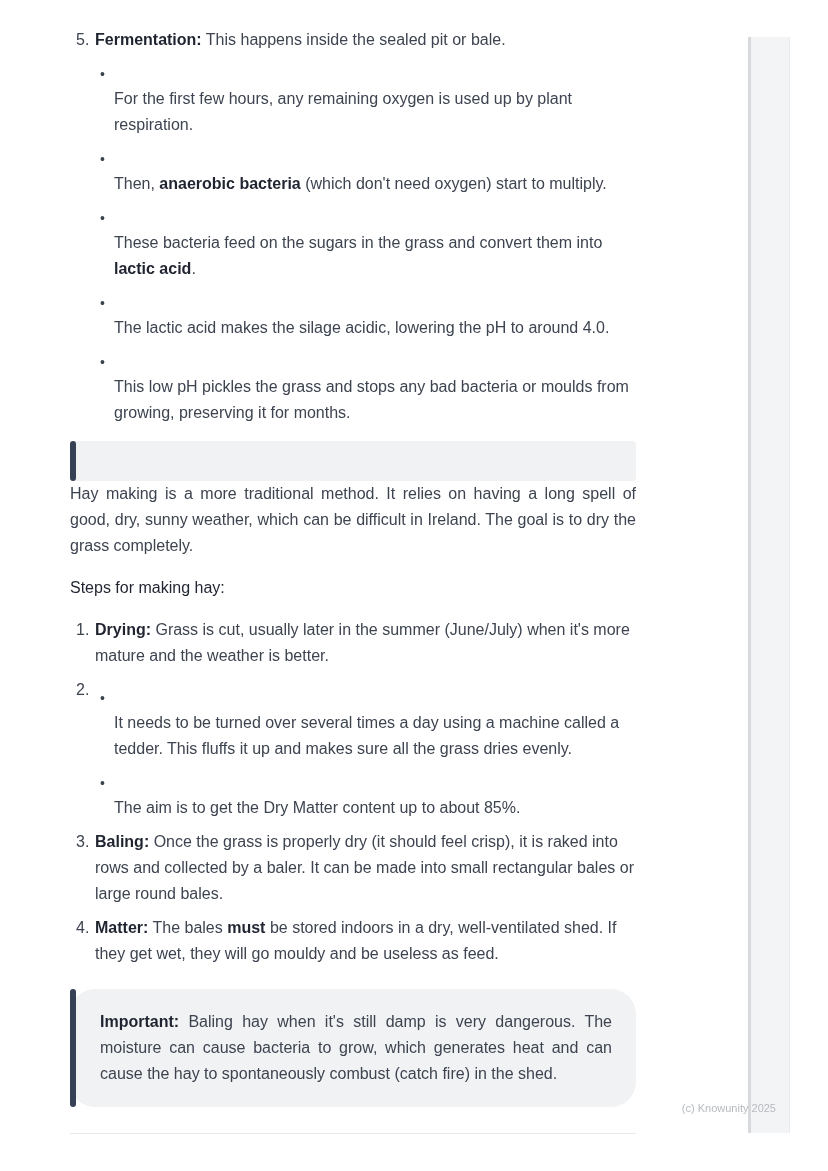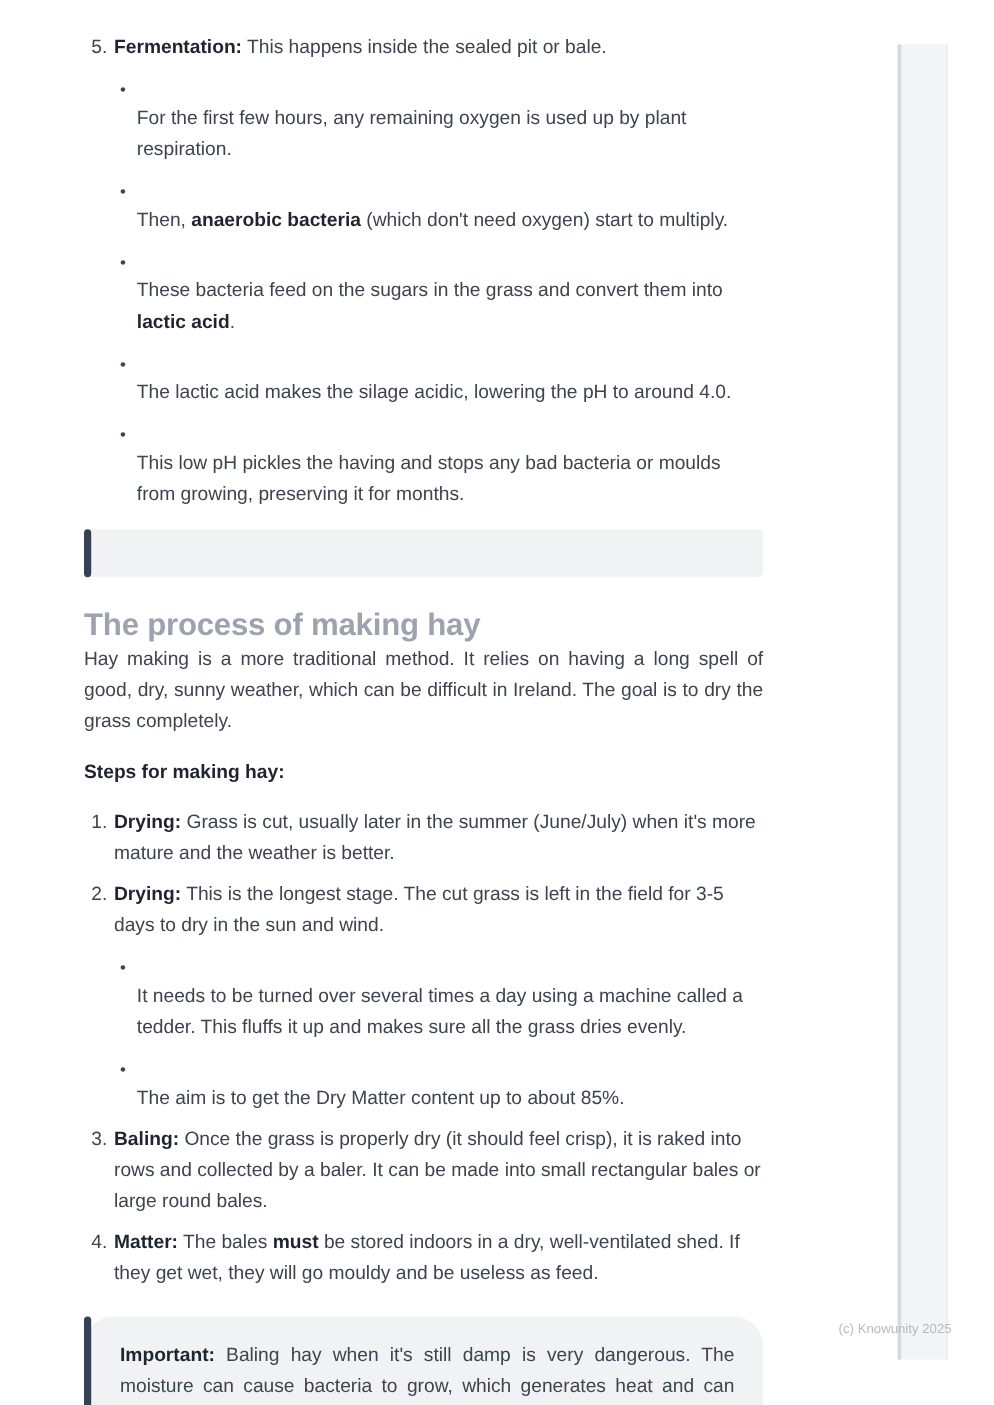--- a/index.html
+++ b/index.html
@@ -71,33 +71,33 @@
 
   h2.section-heading{
     margin-top:22px;
     font-size:26px;
     line-height:34px;
     font-weight:700;
     color:var(--heading);
     letter-spacing:-0.2px;
   }
   p.intro{ margin-top:0; text-align:justify; }
-  p.steps-label{ margin-top:16px; font-weight:700; color:var(--bold); }
+  p.steps-label{ margin-top:16px; font-weight:400; color:var(--bold); }
   .steps{ margin-top:16px; }
 
   hr.content-divider{
     border:none;
     border-top:1px solid var(--divider);
     margin-top:26px;
   }
 
   .watermark{
     position:absolute;
     top:1102px;
-    right:35px;
+    right:52px;
     font-size:11px;
     line-height:13px;
     color:var(--watermark);
     z-index:3;
   }
   .next-page-edge{
     position:absolute;
     left:748px; top:37px;
     width:42px; height:1096px;
     background:var(--strip-bg);
@@ -128,45 +128,43 @@
     <div class="bullet-row">
       <span class="bullet-dot">•</span>
       <span class="bullet-text">These bacteria feed on the sugars in the grass and convert them into <strong>lactic acid</strong>.</span>
     </div>
     <div class="bullet-row">
       <span class="bullet-dot">•</span>
       <span class="bullet-text">The lactic acid makes the silage acidic, lowering the pH to around 4.0.</span>
     </div>
     <div class="bullet-row">
       <span class="bullet-dot">•</span>
-      <span class="bullet-text">This low pH pickles the having and stops any bad bacteria or moulds from growing, preserving it for months.</span>
+      <span class="bullet-text">This low pH pickles the grass and stops any bad bacteria or moulds from growing, preserving it for months.</span>
     </div>
   </div>
 
   <div class="callout callout-key">
     <span class="accent-bar"></span>
   </div>
 
-  <h2 class="section-heading">The process of making hay</h2>
 
   <p class="intro">Hay making is a more traditional method. It relies on having a long spell of good, dry, sunny weather, which can be difficult in Ireland. The goal is to dry the grass completely.</p>
 
   <p class="steps-label">Steps for making hay:</p>
 
   <div class="steps">
 
     <div class="num-row">
       <span class="num-marker">1.</span>
       <span class="num-text"><strong>Drying:</strong> Grass is cut, usually later in the summer (June/July) when it's more mature and the weather is better.</span>
     </div>
 
     <div class="num-row">
       <span class="num-marker">2.</span>
       <span class="num-text">
-        <span><strong>Drying:</strong> This is the longest stage. The cut grass is left in the field for 3-5 days to dry in the sun and wind.</span>
         <span class="sub-bullets" style="display:block">
           <span class="bullet-row">
             <span class="bullet-dot">•</span>
             <span class="bullet-text">It needs to be turned over several times a day using a machine called a tedder. This fluffs it up and makes sure all the grass dries evenly.</span>
           </span>
           <span class="bullet-row">
             <span class="bullet-dot">•</span>
             <span class="bullet-text">The aim is to get the Dry Matter content up to about 85%.</span>
           </span>
         </span>

